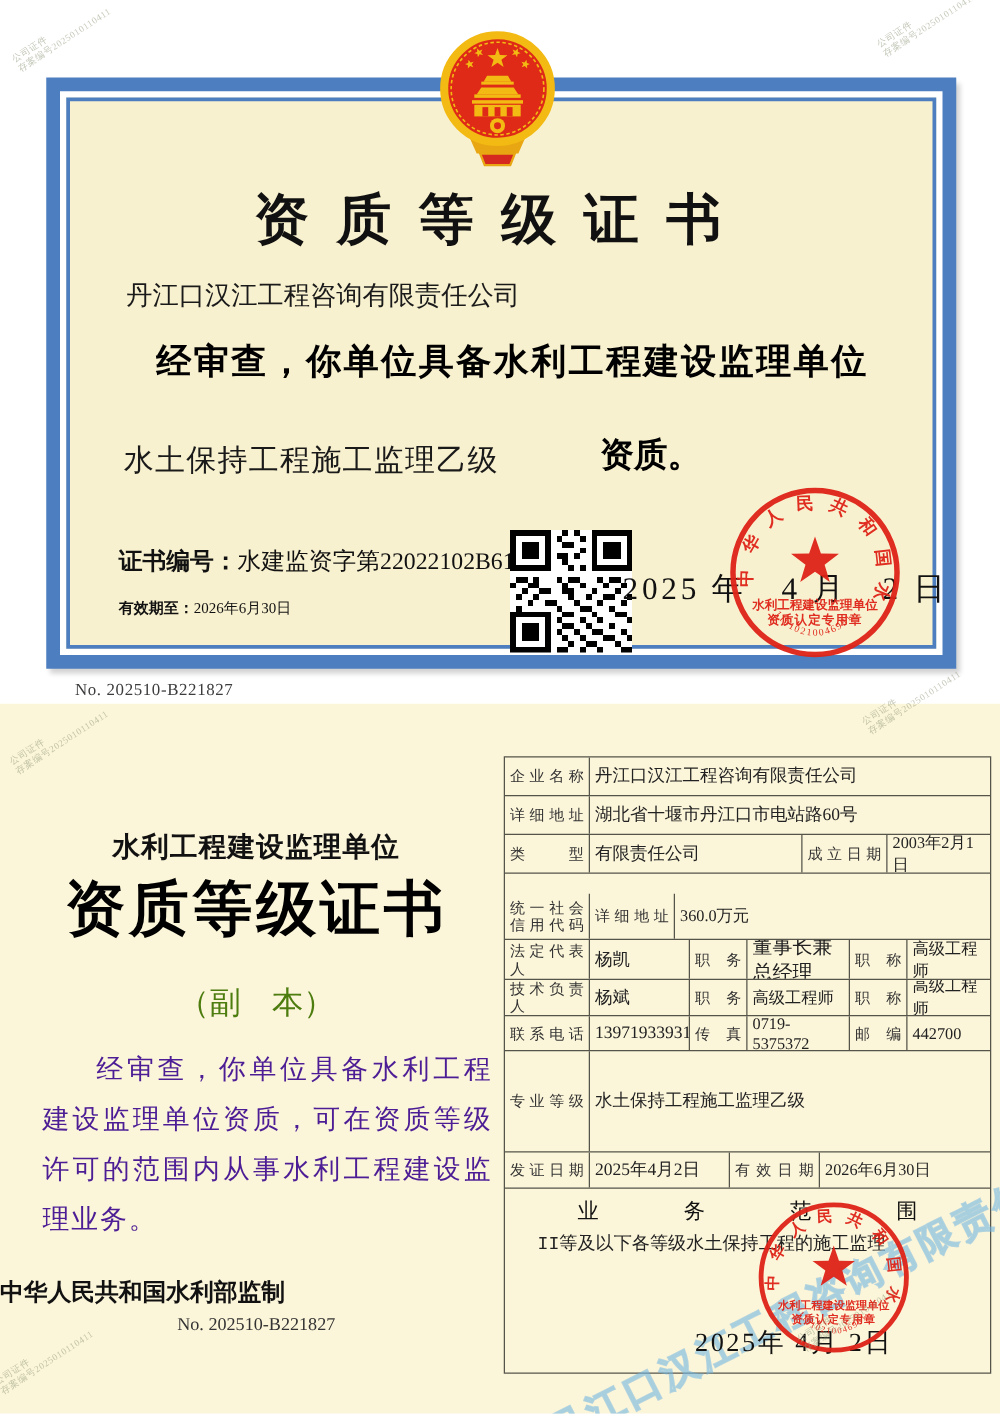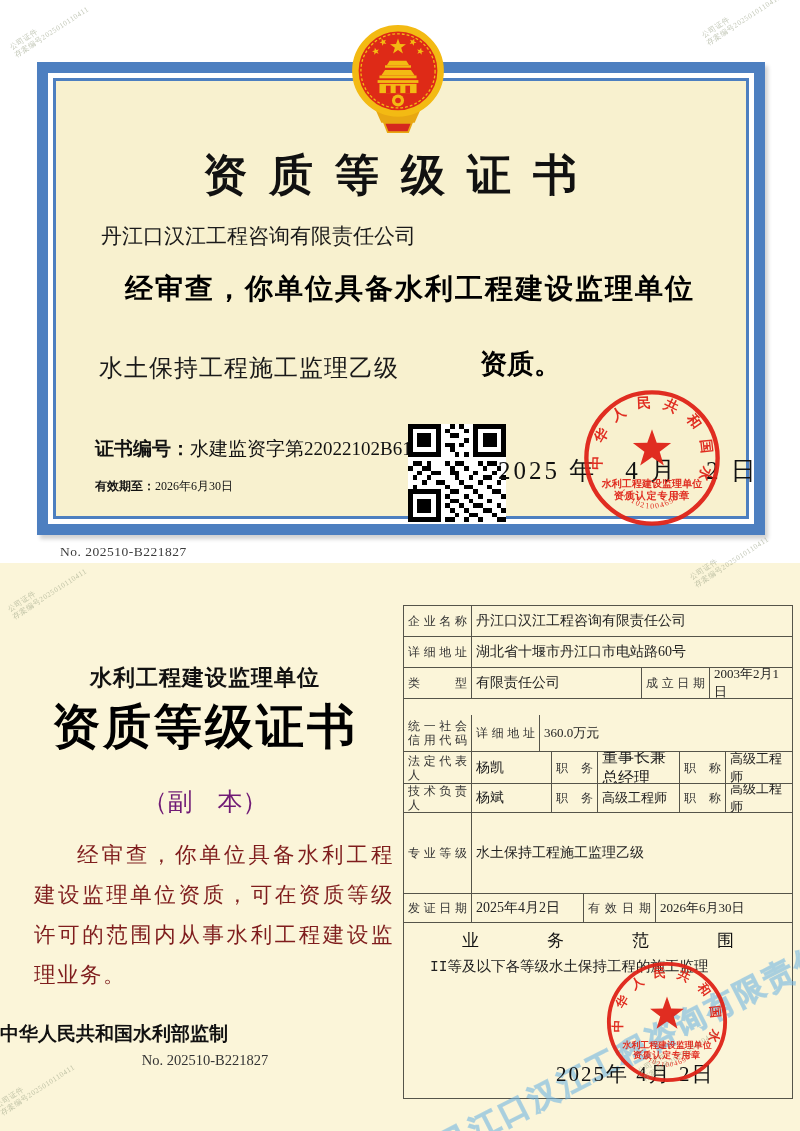--- a/index.html
+++ b/index.html
@@ -41,23 +41,23 @@
   .s2-t{font-size:11.5px;font-weight:bold;text-anchor:middle;letter-spacing:1px;}
   .num-t{font-size:9px;letter-spacing:1.5px;}
   .f-serial{position:absolute;left:60px;top:544px;font-size:13.5px;color:#3c3c3c;letter-spacing:.5px;}
 
   
   .back{position:absolute;left:0;top:563px;width:800px;height:568px;background:#fbf5d9;}
   .b-header{position:absolute;left:0;top:100px;width:410px;text-align:center;font-size:22px;
             font-weight:bold;color:#111;letter-spacing:1px;}
   .b-title{position:absolute;left:0;top:132px;width:410px;text-align:center;font-size:48px;
            font-weight:bold;color:#000;letter-spacing:3px;}
-  .b-subtitle{position:absolute;left:0;top:222px;width:410px;text-align:center;font-size:25px;color:#701a75;}
+  .b-subtitle{position:absolute;left:0;top:222px;width:410px;text-align:center;font-size:25px;color:#4d7c0f;}
   .b-para{position:absolute;left:34px;top:272px;width:360px;font-size:21.5px;line-height:40px;
-          color:#7f1d1d;letter-spacing:1.5px;text-indent:2em;text-align:justify;}
+          color:#4c1d95;letter-spacing:1.5px;text-indent:2em;text-align:justify;}
   .b-footer{position:absolute;left:0;top:458px;width:410px;text-align:left;font-size:19px;
             font-weight:bold;color:#111;}
   .b-serial{position:absolute;left:0;top:489px;width:410px;text-align:center;font-size:14.5px;color:#333;}
 
   
   .tbl{position:absolute;left:403px;top:42px;width:388px;height:492px;border:1px solid #55544a;
        display:flex;flex-direction:column;font-size:14px;color:#222;}
   .tr{display:flex;border-bottom:1px solid #55544a;flex:0 0 auto;}
   .tc{display:flex;align-items:center;border-right:1px solid #55544a;padding:1px 4px;box-sizing:border-box;overflow:hidden;}
   .tc:last-child{border-right:none;}
@@ -301,20 +301,34 @@
         <div class="tc val w80">杨斌</div>
         <div class="tc lab w46">
             <span>职务</span>
           </div>
         <div class="tc val w82 fs13">高级工程师</div>
         <div class="tc lab w46">
             <span>职称</span>
           </div>
         <div class="tc val fx fs13">高级工程师</div>
       </div>
+      <div class="tr h27">
+        <div class="tc lab w68">
+            <span>联系电话</span>
+          </div>
+        <div class="tc val w80">13971933931</div>
+        <div class="tc lab w46">
+            <span>传真</span>
+          </div>
+        <div class="tc val w82 fs13">0719-5375372</div>
+        <div class="tc lab w46">
+            <span>邮编</span>
+          </div>
+        <div class="tc val fx fs13">442700</div>
+      </div>
       <div class="tr h80">
         <div class="tc lab w68">
             <span>专业等级</span>
           </div>
         <div class="tc val fx">水土保持工程施工监理乙级</div>
       </div>
       <div class="tr h28">
         <div class="tc lab w68">
             <span>发证日期</span>
           </div>

